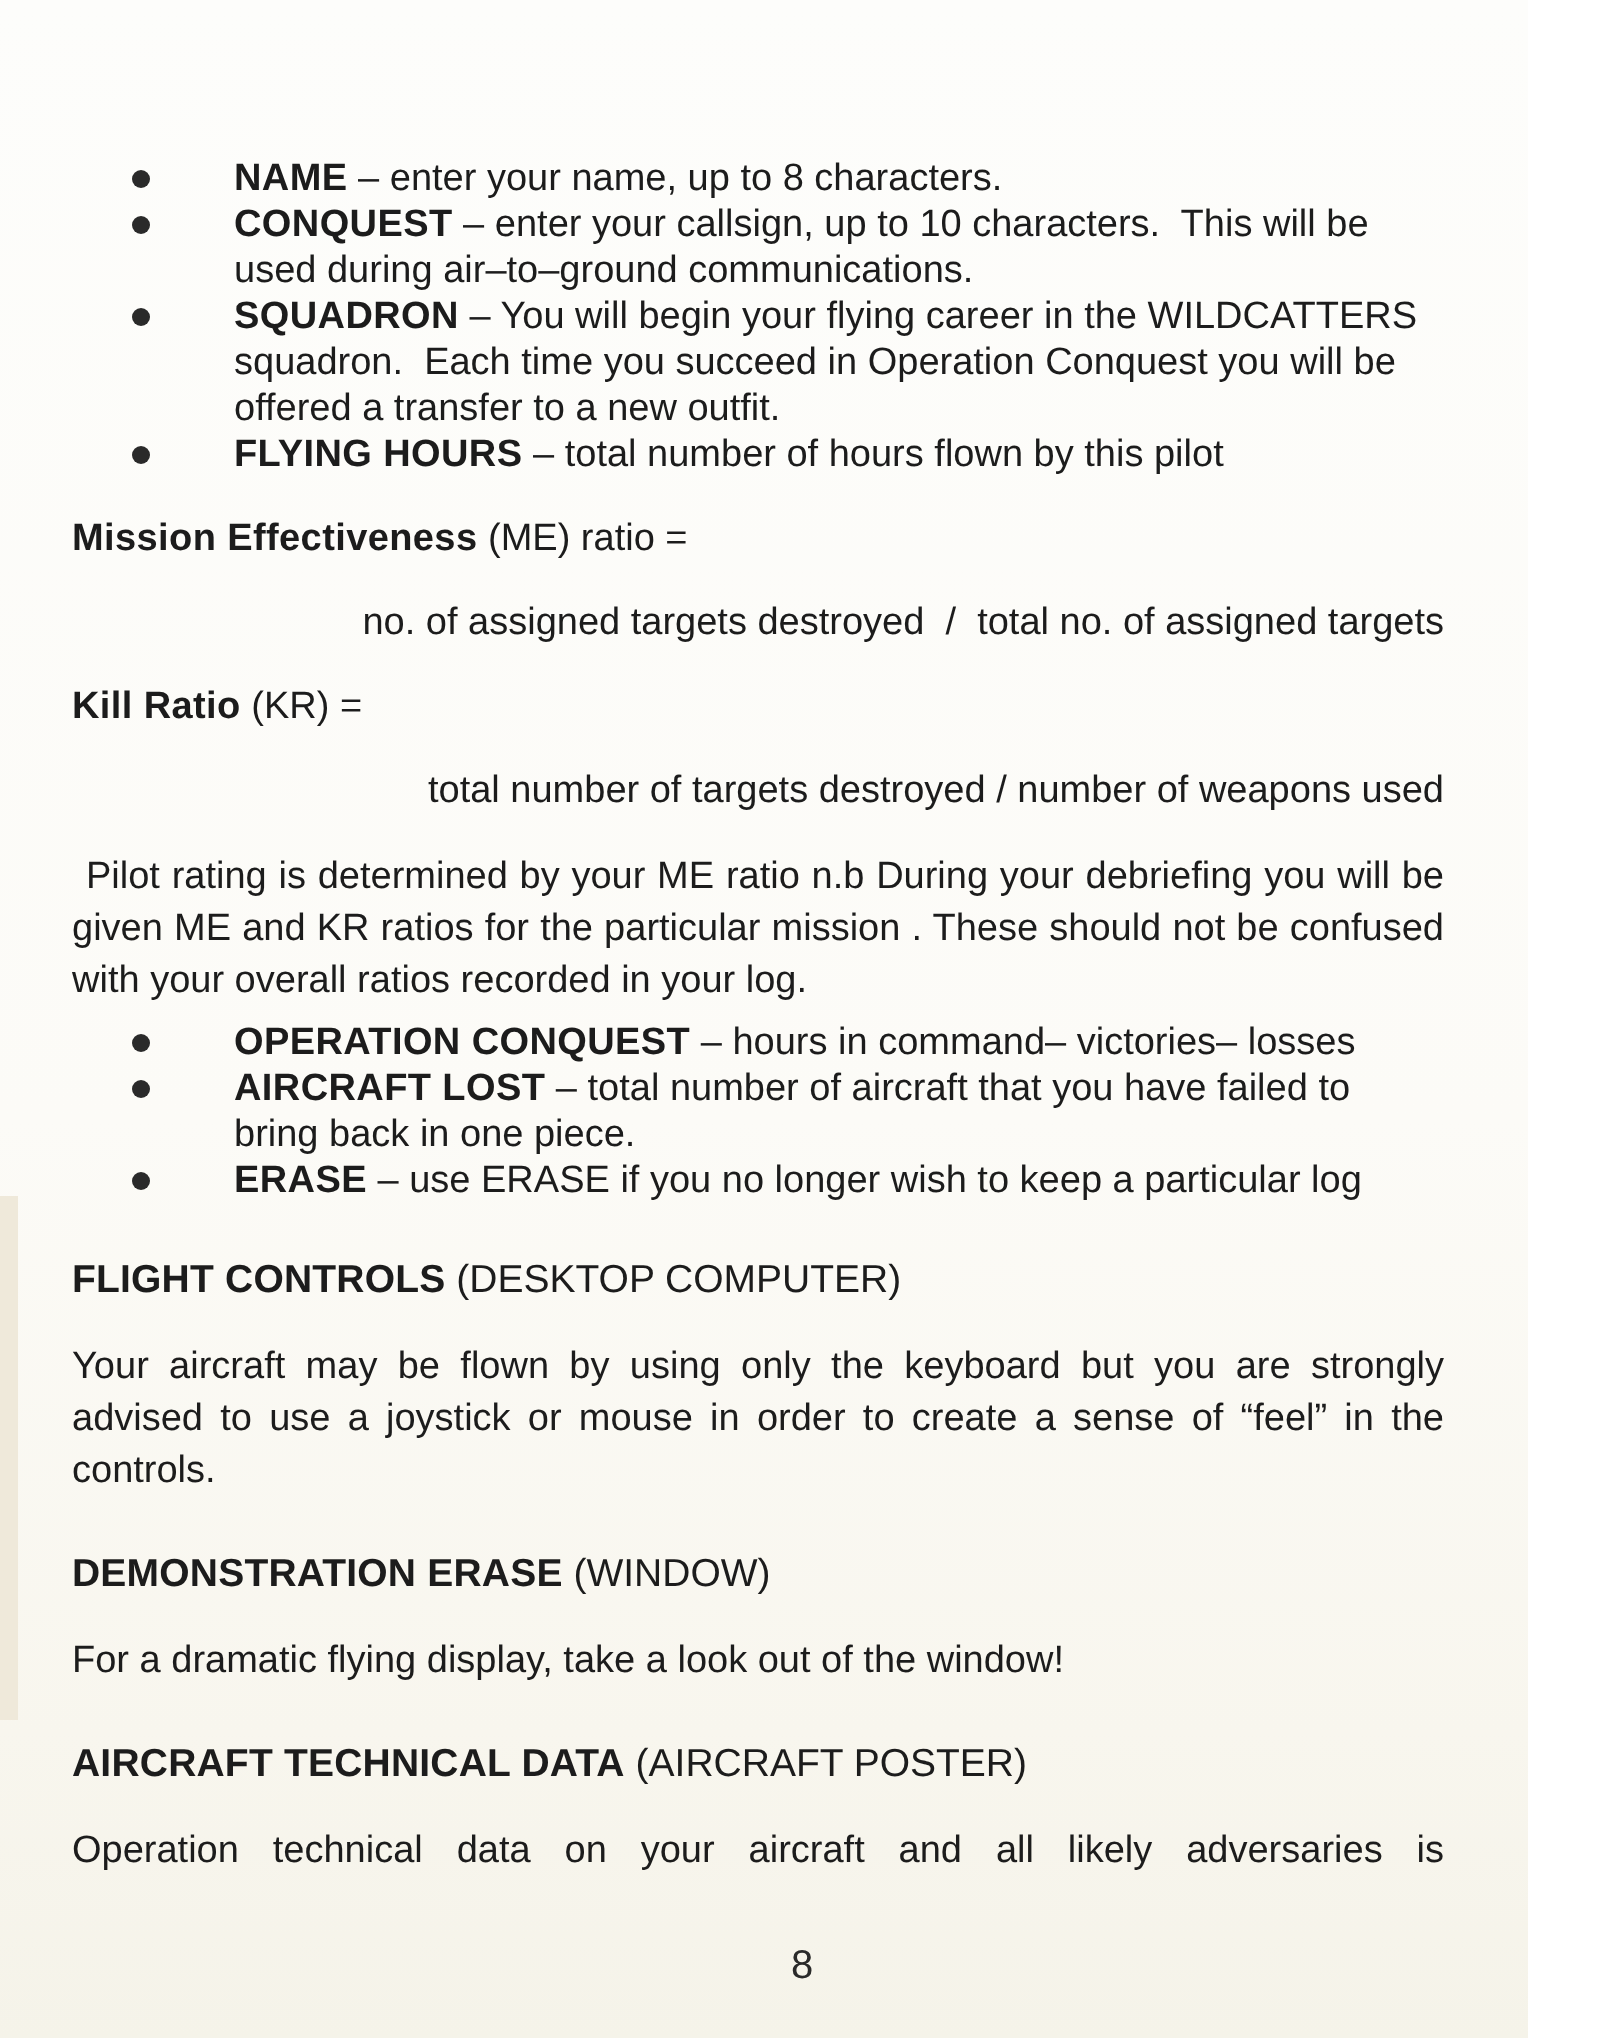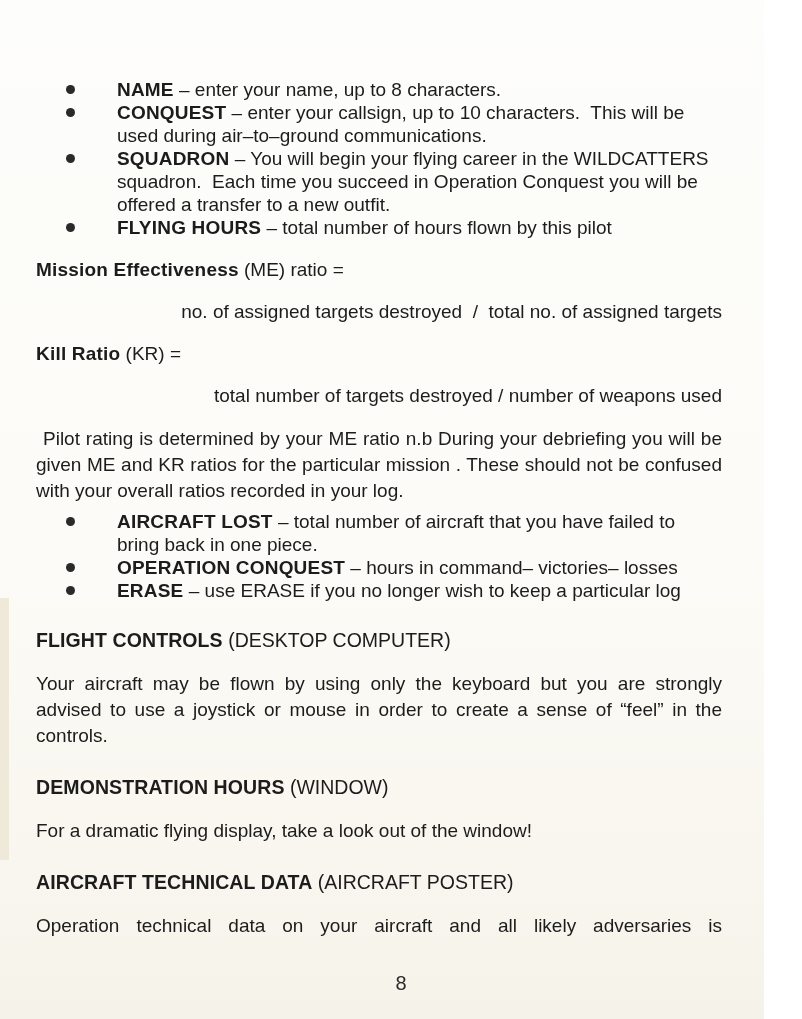--- a/index.html
+++ b/index.html
@@ -120,37 +120,37 @@
 
     <div class="formula-head">
       <span class="term">Kill Ratio</span><span class="bullet-text"> (KR) =</span>
     </div>
     <div class="formula-def">total number of targets destroyed / number of weapons used</div>
 
     <div class="para indent">Pilot rating is determined by your ME ratio n.b During your debriefing you will be given ME and KR ratios for the particular mission . These should not be confused with your overall ratios recorded in your log.</div>
 
     <div class="bullets list-gap">
       <div class="bullet">
-        <span class="dot"></span><span class="term">AIRCRAFT LOST</span><span class="bullet-text"> – total number of aircraft that you have failed to bring back in one piece.</span>
+        <span class="dot"></span><span class="term">OPERATION CONQUEST</span><span class="bullet-text"> – hours in command– victories– losses</span>
       </div>
       <div class="bullet">
-        <span class="dot"></span><span class="term">OPERATION CONQUEST</span><span class="bullet-text"> – hours in command– victories– losses</span>
+        <span class="dot"></span><span class="term">AIRCRAFT LOST</span><span class="bullet-text"> – total number of aircraft that you have failed to bring back in one piece.</span>
       </div>
       <div class="bullet">
         <span class="dot"></span><span class="term">ERASE</span><span class="bullet-text"> – use ERASE if you no longer wish to keep a particular log</span>
       </div>
     </div>
 
     <div class="section-head">
       <span class="term">FLIGHT CONTROLS</span><span class="bullet-text"> (DESKTOP COMPUTER)</span>
     </div>
     <div class="para">Your aircraft may be flown by using only the keyboard but you are strongly advised to use a joystick or mouse in order to create a sense of “feel” in the controls.</div>
 
     <div class="section-head">
-      <span class="term">DEMONSTRATION HOURS</span><span class="bullet-text"> (WINDOW)</span>
+      <span class="term">DEMONSTRATION ERASE</span><span class="bullet-text"> (WINDOW)</span>
     </div>
     <div class="single-line">For a dramatic flying display, take a look out of the window!</div>
 
     <div class="section-head">
       <span class="term">AIRCRAFT TECHNICAL DATA</span><span class="bullet-text"> (AIRCRAFT POSTER)</span>
     </div>
     <div class="para justify-last">Operation technical data on your aircraft and all likely adversaries is</div>
 
   </div>
 

